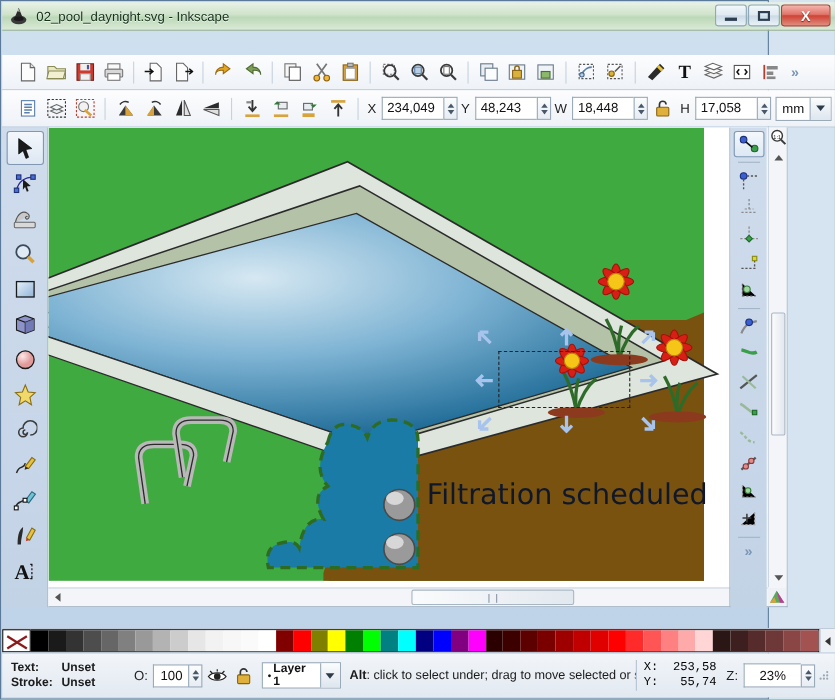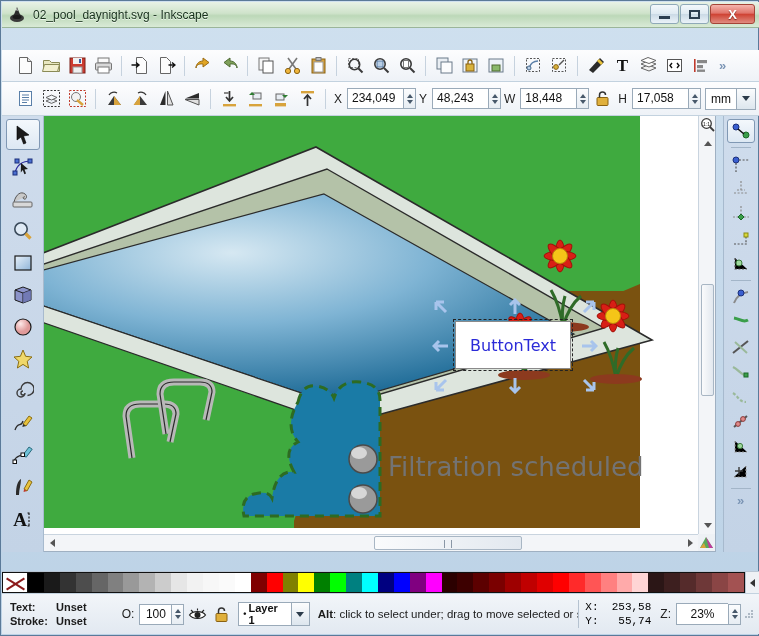--- a/index.html
+++ b/index.html
@@ -3,21 +3,21 @@
 <meta charset="utf-8">
 <style>
   * { box-sizing: border-box; margin:0; padding:0; }
   html,body { width:759px; height:636px; overflow:hidden; }
   body {
     font-family: "Liberation Sans", sans-serif;
     font-size: 11px;
     background: #d6e3f0;
   }
   .app {
-    position:relative; width:759px; height:636px;
+    position:relative; width:699px; height:636px;
     background: linear-gradient(to bottom,#cfe0ef 0%,#bcd2e6 100%);
     border:1px solid #5b7a99;
   }
 
   
   .titlebar {
     position:absolute; left:1px; top:1px; width:757px; height:26px;
     background: linear-gradient(to bottom,#e8f2e6 0%,#cfe3cb 45%,#bcd8b8 55%,#d9ead6 100%);
     border-bottom:1px solid #9bb59a;
     display:flex; align-items:center;
@@ -695,26 +695,23 @@
           <circle cx="319" cy="343" r="14" fill="#9a9a9a" stroke="#4a4a4a" stroke-width="1.5"></circle>
           <ellipse cx="315" cy="337" rx="8" ry="6" fill="#e2e2e2" opacity=".85"></ellipse>
         </g>
         <g>
           <circle cx="319" cy="383" r="14" fill="#9a9a9a" stroke="#4a4a4a" stroke-width="1.5"></circle>
           <ellipse cx="315" cy="377" rx="8" ry="6" fill="#e2e2e2" opacity=".85"></ellipse>
         </g>
       </svg>
 
       
-      <div style="position:absolute;left:344px;top:336px;font-size:26px;color:#737373;font-family:'DejaVu Sans',sans-serif;">Filtration scheduled</div>
+      <div style="position:absolute;left:344px;top:319px;font-size:26px;color:#0f172a;font-family:'DejaVu Sans',sans-serif;">Filtration scheduled</div>
 
       
-      <div style="position:absolute;left:411px;top:205px;width:116px;height:48px;background:#fff;border:1px solid #8a8a8a;display:flex;align-items:center;justify-content:center;">
-        <span style="color:#2b2bd8;font-size:16px;font-family:'DejaVu Sans',sans-serif;">ButtonText</span>
-      </div>
       
       <div style="position:absolute;left:409px;top:203px;width:120px;height:52px;border:1px dashed #222;pointer-events:none;"></div>
       
       <svg style="position:absolute;left:388px;top:182px;pointer-events:none;" width="166" height="96">
         <g fill="#a8c4ec" stroke="#4a6fb0" stroke-width="1">
           <path d="M14 14 L4 4 M4 4 l0 8 M4 4 l8 0" stroke-width="3" stroke="#a8c4ec"></path>
           <path d="M152 14 L162 4 M162 4 l0 8 M162 4 l-8 0" stroke-width="3" stroke="#a8c4ec"></path>
           <path d="M14 82 L4 92 M4 92 l0 -8 M4 92 l8 0" stroke-width="3" stroke="#a8c4ec"></path>
           <path d="M152 82 L162 92 M162 92 l0 -8 M162 92 l-8 0" stroke-width="3" stroke="#a8c4ec"></path>
           <path d="M83 16 L83 2 M78 7 l5 -5 l5 5" stroke-width="3" stroke="#a8c4ec" fill="none"></path>

